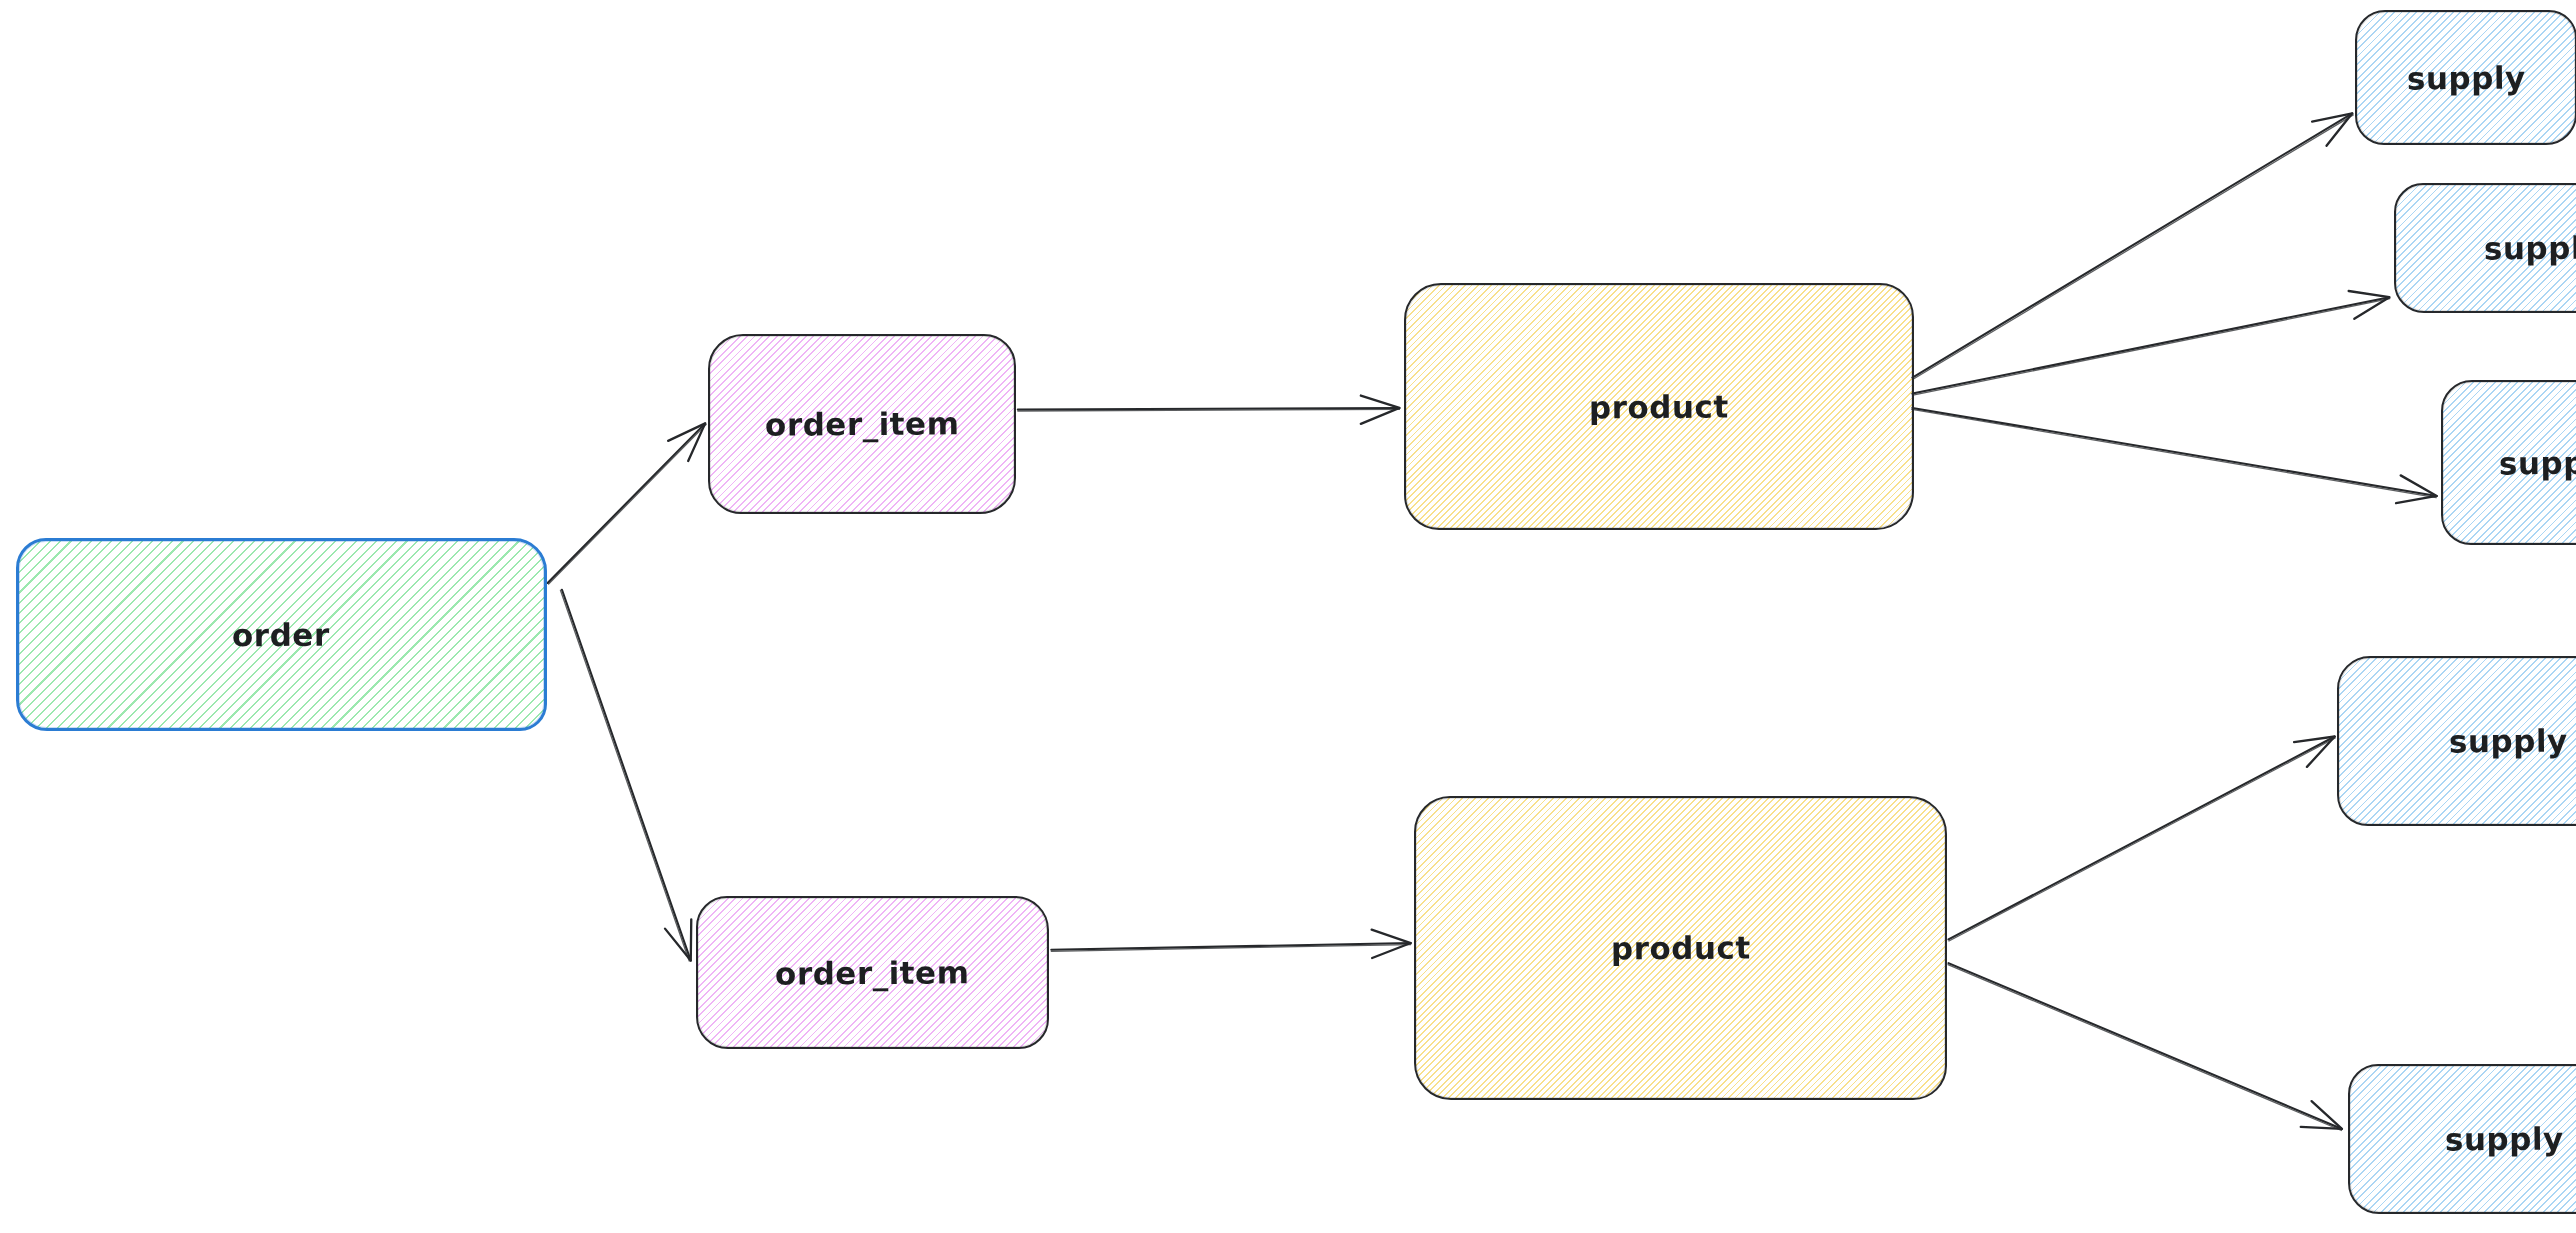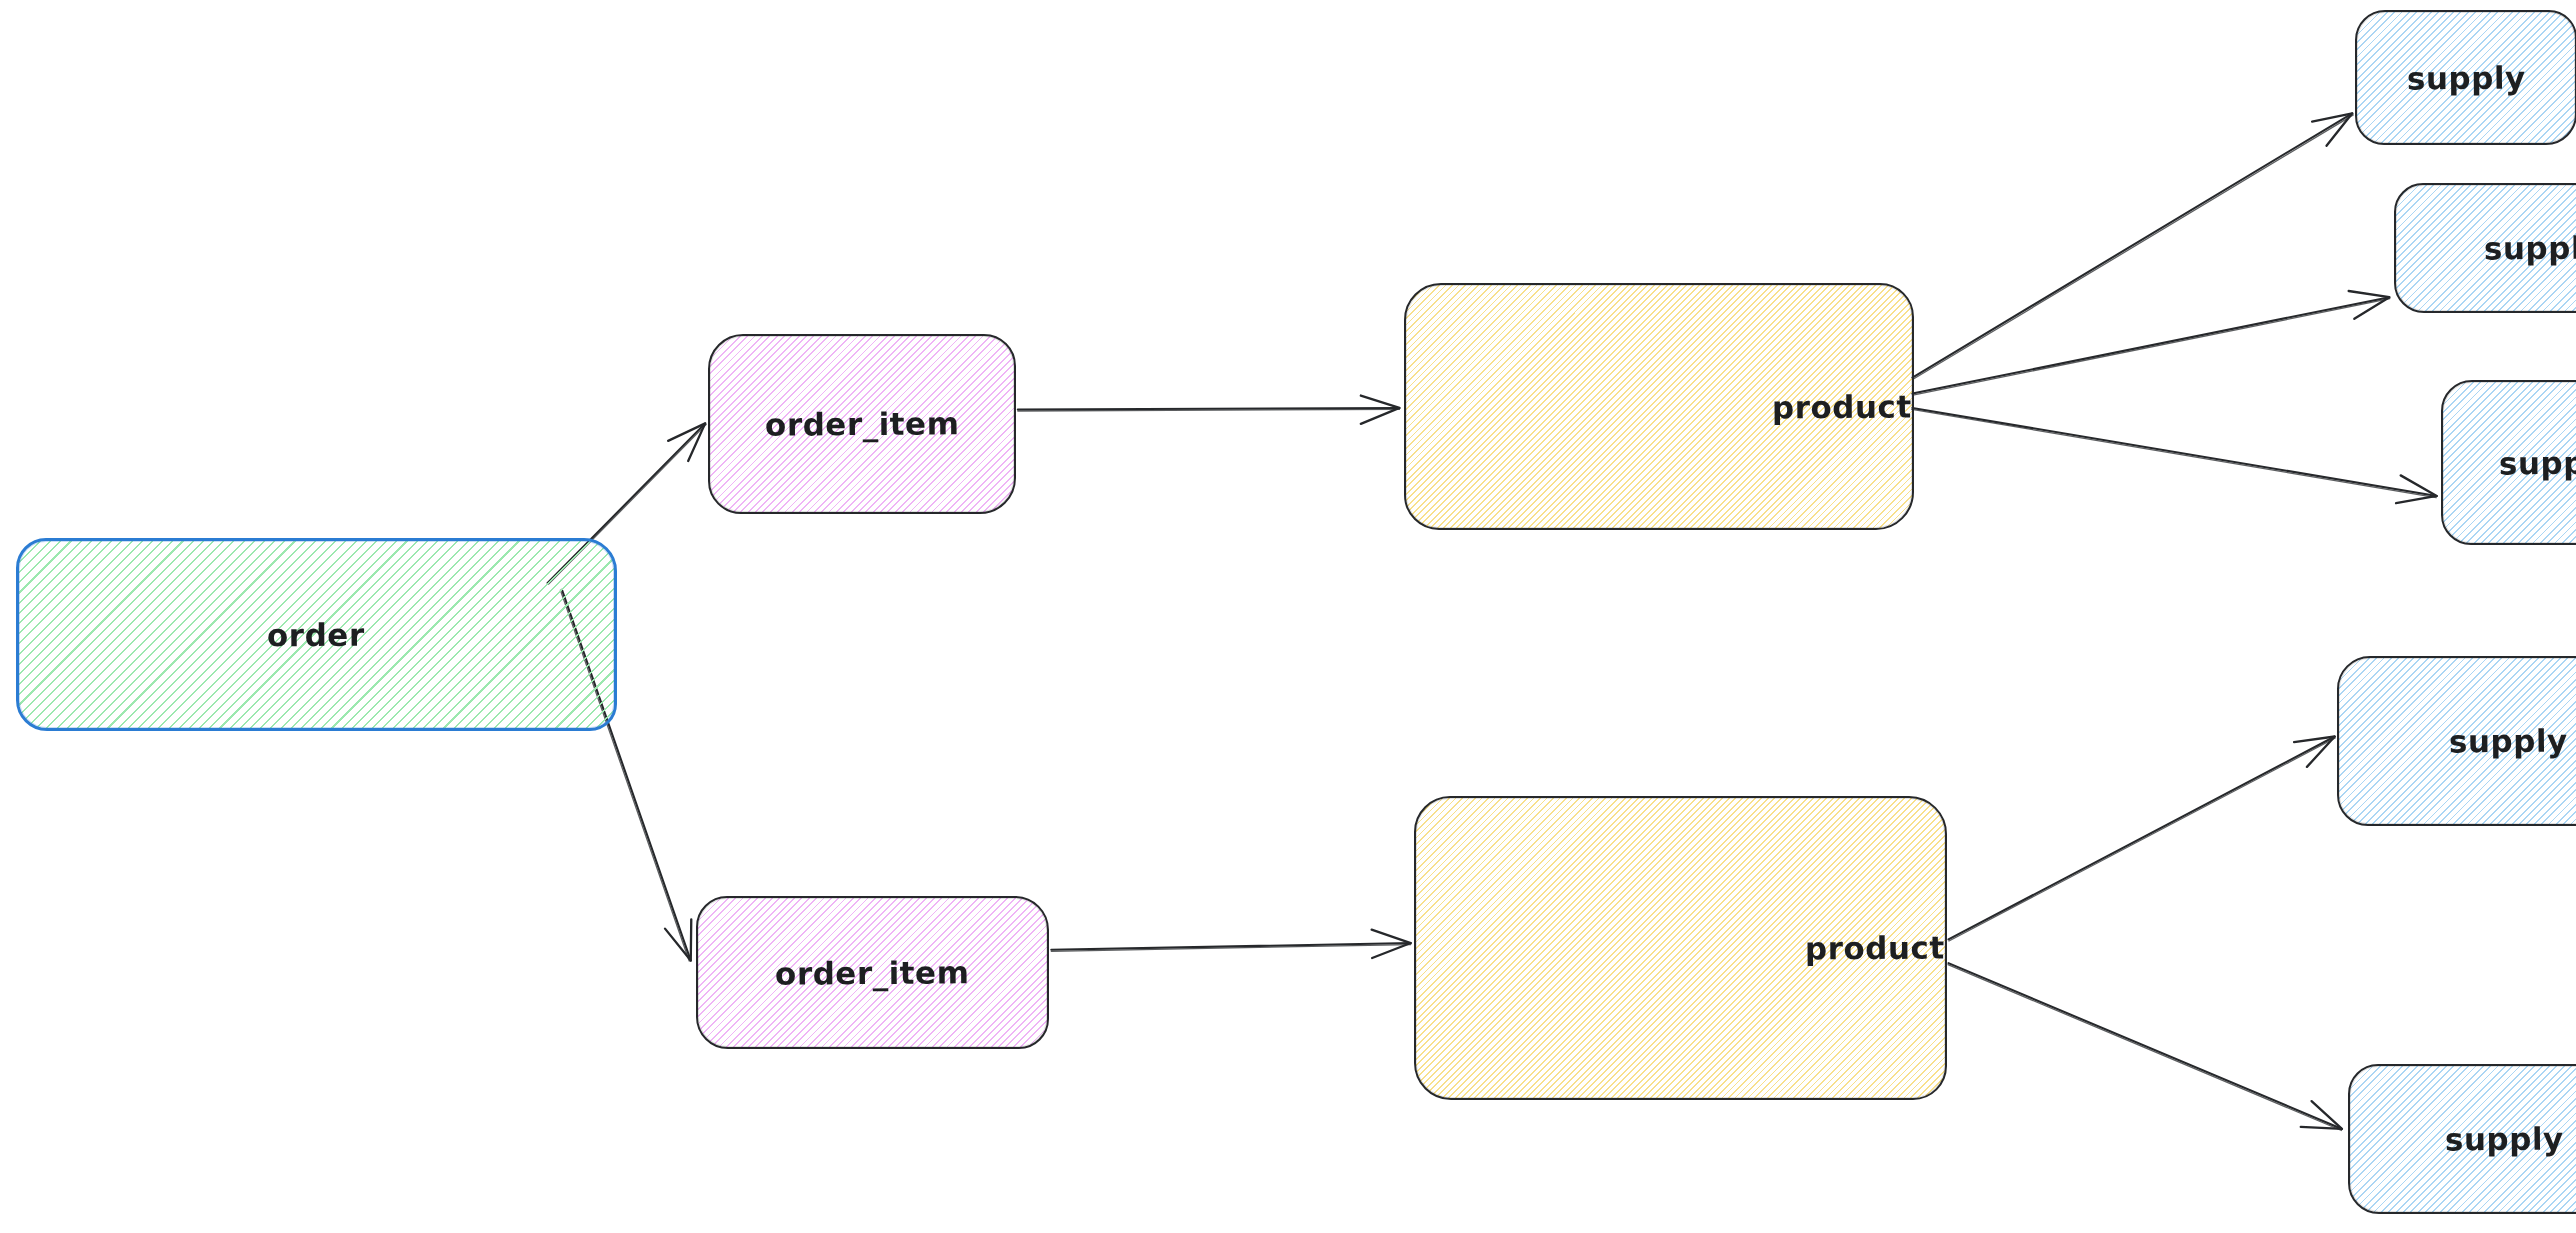--- a/index.html
+++ b/index.html
@@ -42,30 +42,29 @@
     box-shadow: inset 0 0 0 1px rgba(38,40,43,0.14);
     background: repeating-linear-gradient(135deg,
       #efb5f6 0px, #efb5f6 1.3px, transparent 1.3px, transparent 5.2px);
     margin-top: 20px;
   }
   .p-yellow {
     border: 2.6px solid #26282b;
     box-shadow: inset 0 0 0 1px rgba(38,40,43,0.14);
     background: repeating-linear-gradient(135deg,
       #f8e08c 0px, #f8e08c 1.3px, transparent 1.3px, transparent 4.6px);
-    justify-content: flex-end;
   }
   .p-blue {
     border: 2.6px solid #26282b;
     box-shadow: inset 0 0 0 1px rgba(38,40,43,0.14);
     background: repeating-linear-gradient(135deg,
       #abd6f4 0px, #abd6f4 1.3px, transparent 1.3px, transparent 5.2px);
   }
   
-  #node-order          { left: 15.5px;   top: 538px; width: 601px; height: 193px; border-radius: 30px 33px 27px 31px; }
+  #node-order          { left: 15.5px;   top: 538px; width: 531px; height: 193px; border-radius: 30px 33px 27px 31px; }
   #node-order-item-1   { left: 708px; top: 314px;  width: 308px;  height: 180px; border-radius: 35px 32px 36px 33px; }
   #node-order-item-2   { left: 696px; top: 876px; width: 353px;  height: 153px; border-radius: 31px 34px 30px 32px; }
   #node-product-1      { left: 1404px; top: 283px;  width: 510px;  height: 247px; border-radius: 37px 34px 38px 35px; }
   #node-product-2      { left: 1414px; top: 796px; width: 533px; height: 304px; border-radius: 36px 38px 34px 37px; }
   #node-supply-1       { left: 2355px; top: 10.3px;   width: 222px;  height: 135px; border-radius: 30px 28px 31px 29px; }
   #node-supply-2       { left: 2394px; top: 183px;  width: 298px;  height: 130px; border-radius: 29px 31px 28px 30px; }
   #node-supply-3       { left: 2441px; top: 380px;  width: 234px;  height: 165px; border-radius: 31px 29px 32px 30px; }
   #node-supply-4       { left: 2337px; top: 656px; width: 343px;  height: 170px; border-radius: 33px 30px 32px 31px; }
   #node-supply-5       { left: 2348px; top: 1064px; width: 313px;  height: 150px; border-radius: 30px 32px 29px 31px; }
 

